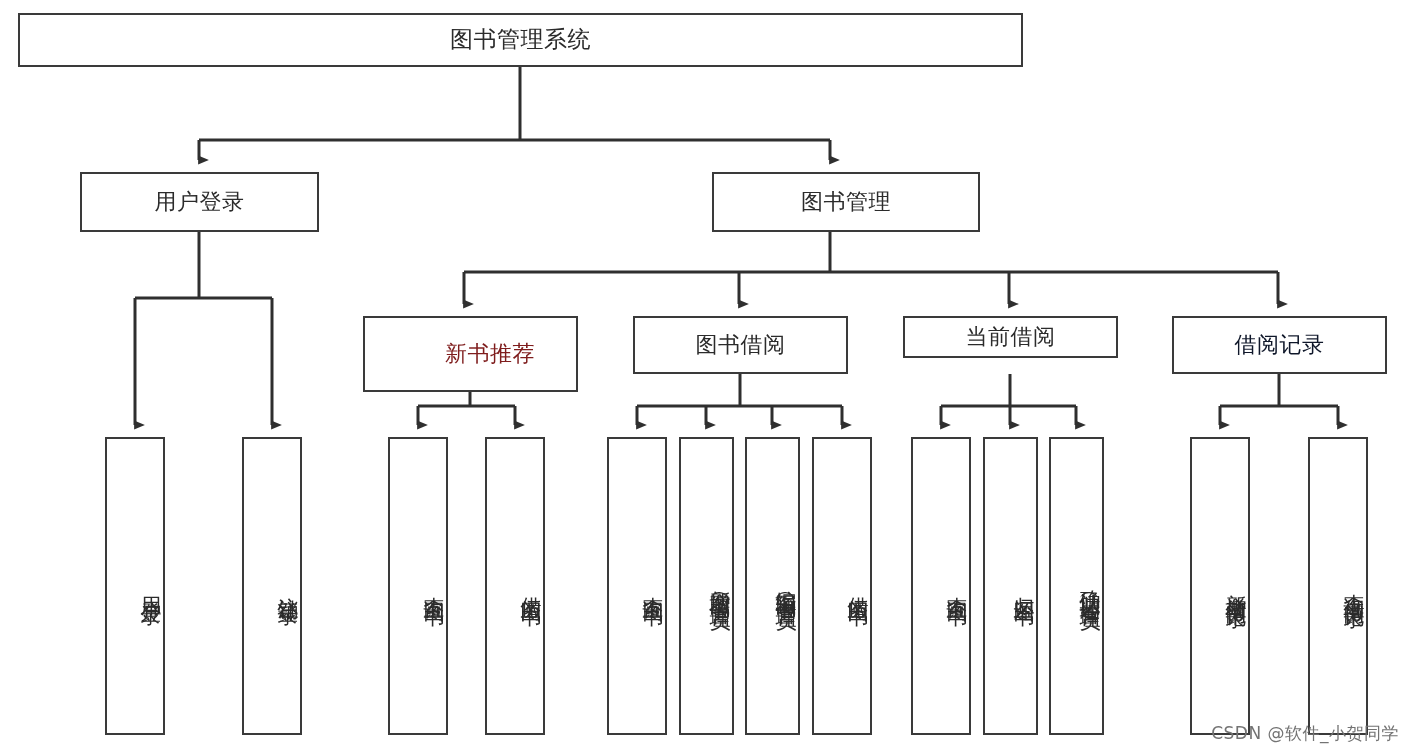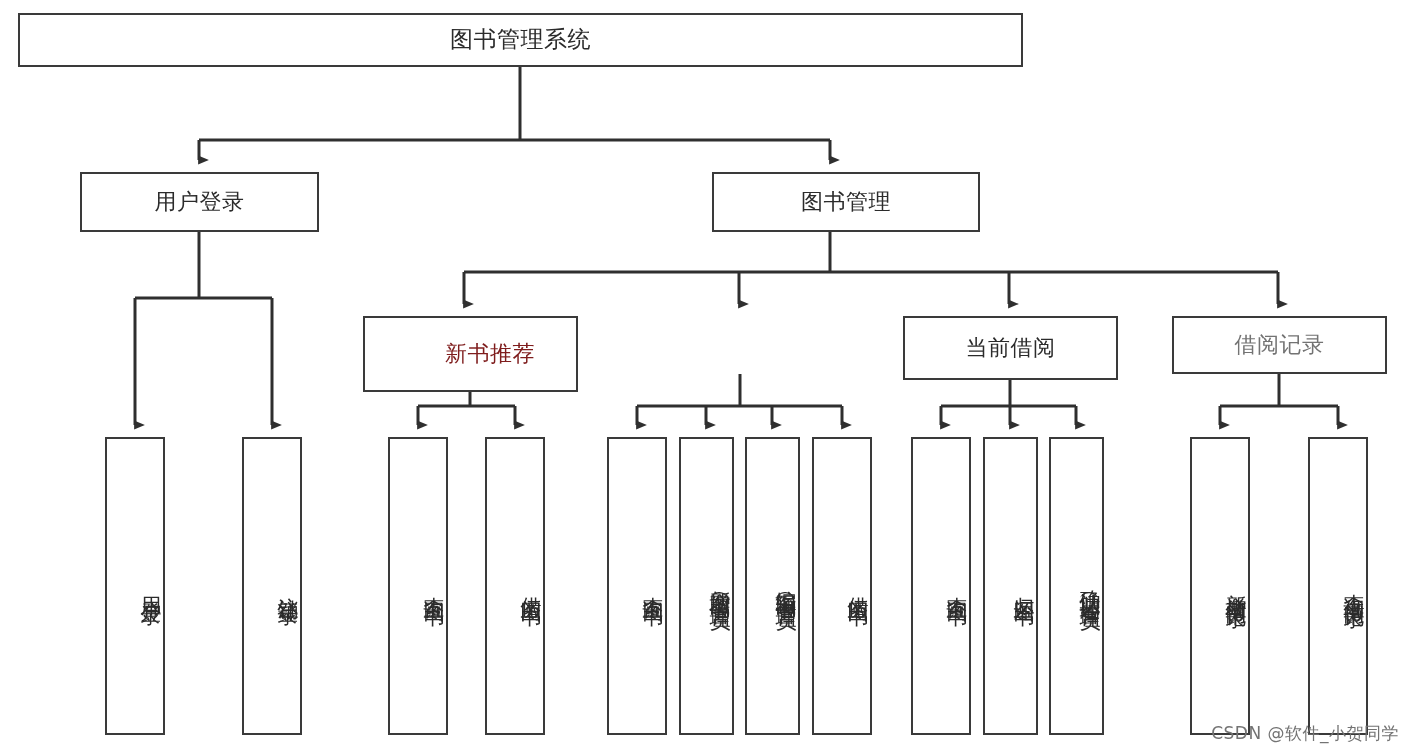--- a/index.html
+++ b/index.html
@@ -137,24 +137,27 @@
   <div class="node horiz" style="left: 80px; top: 172px; width: 239px; height: 60px; border-color: rgb(58, 58, 58); color: rgb(43, 43, 43);">
     <span class="nlabel">用户登录</span>
   </div>
   <div class="node horiz" style="left: 712px; top: 172px; width: 268px; height: 60px; border-color: rgb(58, 58, 58); color: rgb(43, 43, 43);">
     <span class="nlabel">图书管理</span>
   </div>
 
   <div class="node horiz" style="left: 363px; top: 316px; width: 215px; height: 76px; border-color: rgb(58, 58, 58); color: #7f1d1d; padding-left: 39px;">
     <span class="nlabel">新书推荐</span>
   </div>
-  <div class="node horiz" style="left: 903px; top: 316px; width: 215px; height: 64px; border-color: rgb(58, 58, 58); color: rgb(43, 43, 43); justify-content: center;">
+  <div class="node horiz" style="left: 633px; top: 316px; width: 215px; height: 58px; border-color: rgb(58, 58, 58); color: rgb(43, 43, 43);">
+    <span class="nlabel">图书借阅</span>
+  </div>
+  <div class="node horiz" style="left: 903px; top: 316px; width: 215px; height: 42px; border-color: rgb(58, 58, 58); color: rgb(43, 43, 43); justify-content: center;">
     <span class="nlabel">当前借阅</span>
   </div>
-  <div class="node horiz" style="left: 1172px; top: 316px; width: 215px; height: 58px; border-color: rgb(58, 58, 58); color: #737373;">
+  <div class="node horiz" style="left: 1172px; top: 316px; width: 215px; height: 58px; border-color: rgb(58, 58, 58); color: #0f172a;">
     <span class="nlabel">借阅记录</span>
   </div>
 
   <div class="node vert" style="left: 105px; top: 437px; width: 60px; height: 298px; border-color: rgb(58, 58, 58); color: rgb(43, 43, 43);">
     <span class="nlabel">用户登录</span>
   </div>
   <div class="node vert" style="left: 242px; top: 437px; width: 60px; height: 298px; border-color: rgb(58, 58, 58); color: rgb(43, 43, 43);">
     <span class="nlabel">注销登录</span>
   </div>
   <div class="node vert" style="left: 388px; top: 437px; width: 60px; height: 298px; border-color: rgb(58, 58, 58); color: rgb(43, 43, 43);">

